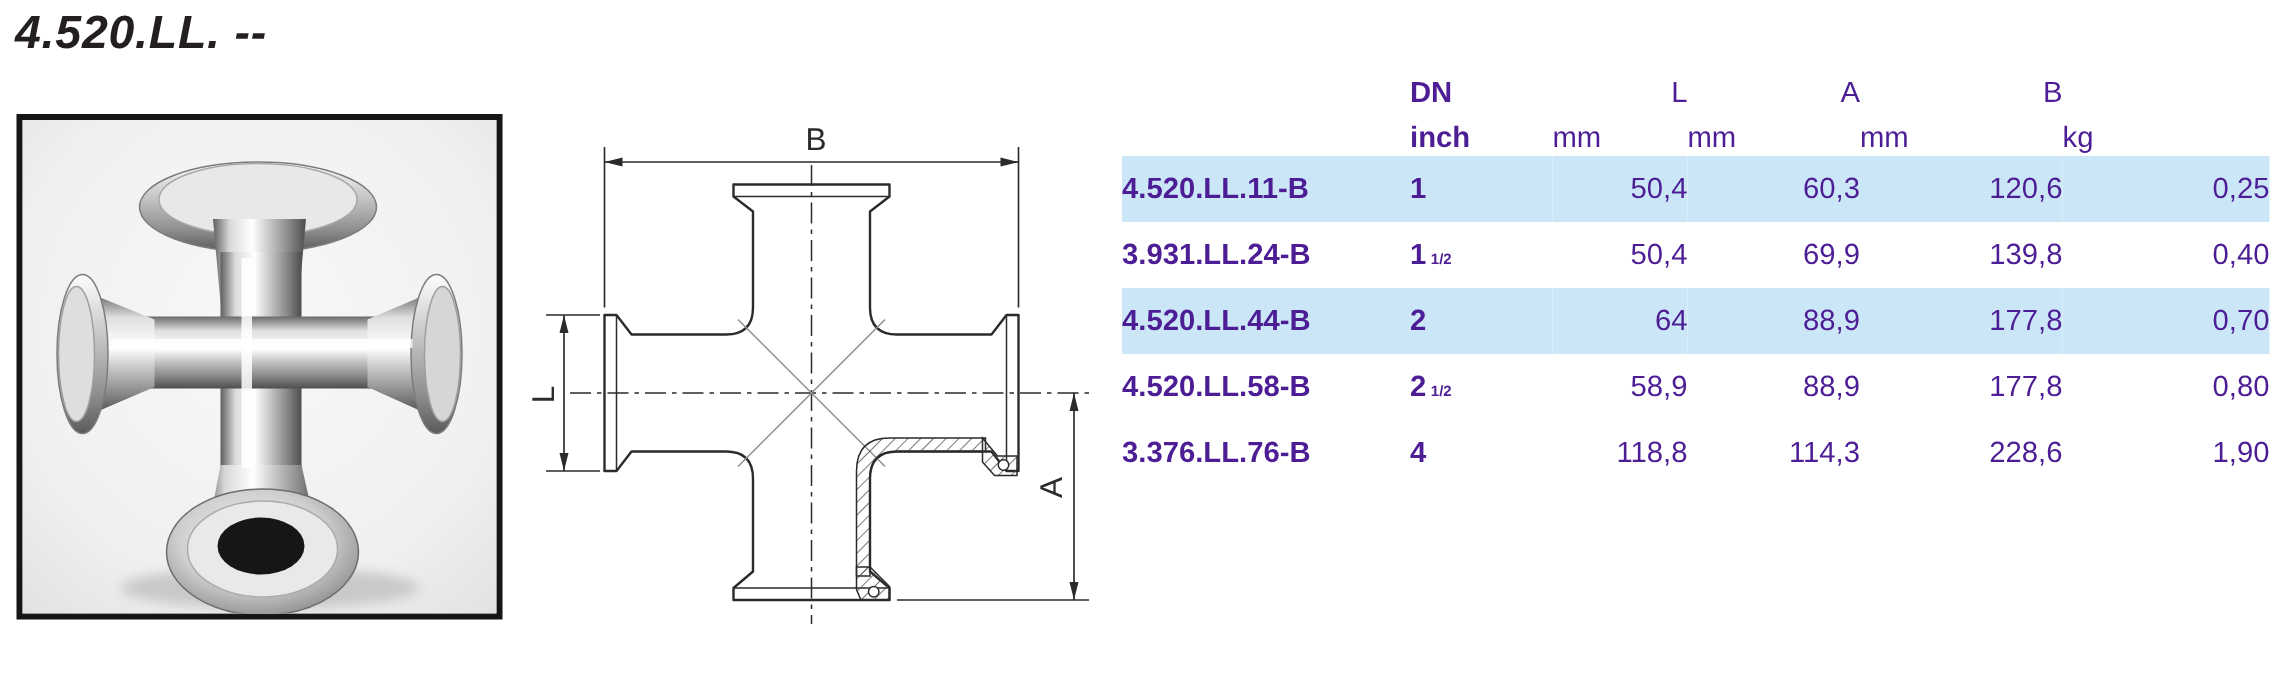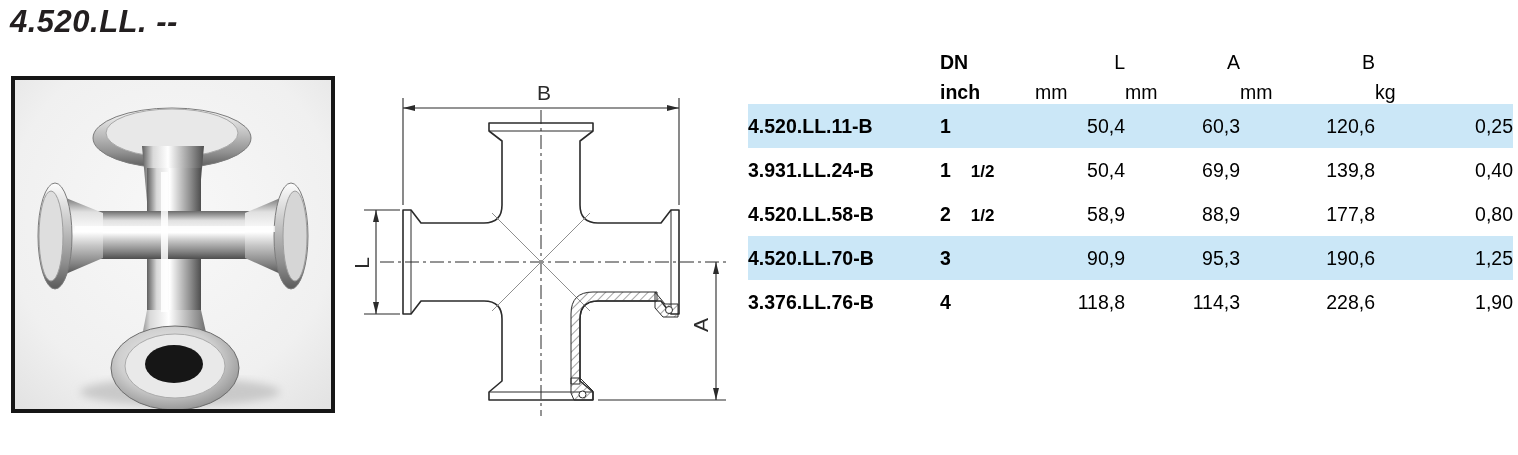--- a/index.html
+++ b/index.html
@@ -15,27 +15,27 @@
   .photo-frame {
     position:absolute; left:11px; top:76px; width:316px; height:329px;
     border:4px solid #161616; background:#f2f2f2;
   }
   .photo-frame svg { display:block; }
   .drawing { position:absolute; left:352px; top:70px; }
 
   
   table.spec { position:absolute; left:748px; top:44px; width:765px;
     border-collapse:collapse; table-layout:fixed; }
-  table.spec td { padding:0; white-space:nowrap; font-size:19.5px; color:#000000; }
+  table.spec td { padding:0; white-space:nowrap; font-size:19.5px; color:#4c1d95; }
   thead td { height:30px; vertical-align:bottom; padding-bottom:2px; }
   tbody td { height:44px; }
   tbody tr.striped { background:var(--stripe,#cbe7f7); }
   .c-part { font-weight:bold; color:#1d1d1b; font-size:20px; padding-left:3px; }
   .c-dn   { font-weight:bold; color:#1d1d1b; padding-left:6px; }
-  .c-dn .frac { font-size:17px; margin-left:20px; font-weight:bold; }
+  .c-dn .frac { font-size:10px; margin-left:3px; font-weight:bold; }
   .c-num  { text-align:right; padding-right:6px; }
   .c-kg   { padding-right:14px; }
   .hdr-letter { text-align:right; padding-right:34px; color:#3d3d3c; }
   .hdr-unit   { text-align:left; padding-right:12px; color:#3d3d3c; }
   .hdr-unit.kg { padding-right:14px; }
   .hdr-dn { text-align:left; padding-left:6px; font-weight:bold; color:#1d1d1b; }
 
   
   .outline { fill:#ffffff; stroke:#2b2b2b; stroke-width:1.6; stroke-linejoin:round; }
   .thin    { fill:none; stroke:#2b2b2b; stroke-width:1; }
@@ -206,36 +206,36 @@
     <td class="c-num c-kg">0,25</td>
   </tr>
       <tr class="plain">
     <td class="c-part">3.931.LL.24-B</td>
     <td class="c-dn"><span>1</span><span class="frac">1/2</span></td>
     <td class="c-num">50,4</td>
     <td class="c-num">69,9</td>
     <td class="c-num">139,8</td>
     <td class="c-num c-kg">0,40</td>
   </tr>
+      <tr class="striped">
+    <td class="c-part">4.520.LL.44-B</td>
+    <td class="c-dn"><span>2</span><span class="frac"></span></td>
+    <td class="c-num">64</td>
+    <td class="c-num">88,9</td>
+    <td class="c-num">177,8</td>
+    <td class="c-num c-kg">0,70</td>
+  </tr>
       <tr class="plain">
     <td class="c-part">4.520.LL.58-B</td>
     <td class="c-dn"><span>2</span><span class="frac">1/2</span></td>
     <td class="c-num">58,9</td>
     <td class="c-num">88,9</td>
     <td class="c-num">177,8</td>
     <td class="c-num c-kg">0,80</td>
   </tr>
-      <tr class="striped">
-    <td class="c-part">4.520.LL.70-B</td>
-    <td class="c-dn"><span>3</span><span class="frac"></span></td>
-    <td class="c-num">90,9</td>
-    <td class="c-num">95,3</td>
-    <td class="c-num">190,6</td>
-    <td class="c-num c-kg">1,25</td>
-  </tr>
       <tr class="plain">
     <td class="c-part">3.376.LL.76-B</td>
     <td class="c-dn"><span>4</span><span class="frac"></span></td>
     <td class="c-num">118,8</td>
     <td class="c-num">114,3</td>
     <td class="c-num">228,6</td>
     <td class="c-num c-kg">1,90</td>
   </tr>
     </tbody>
 </table>

